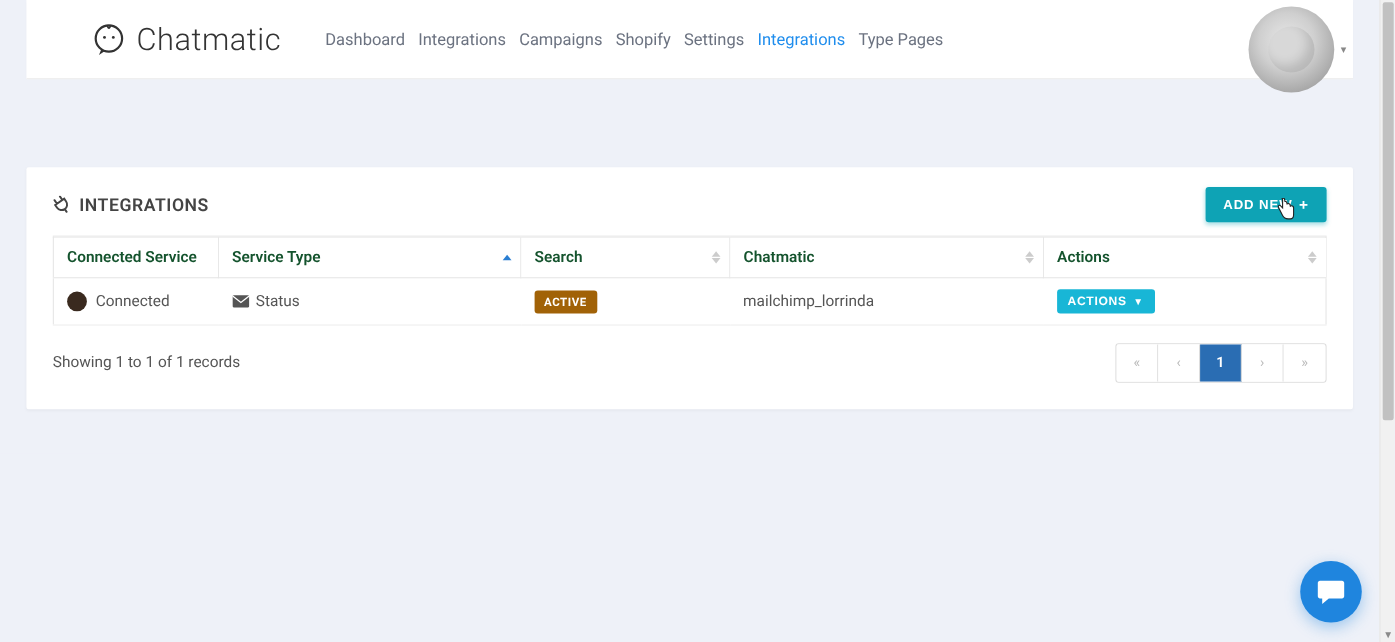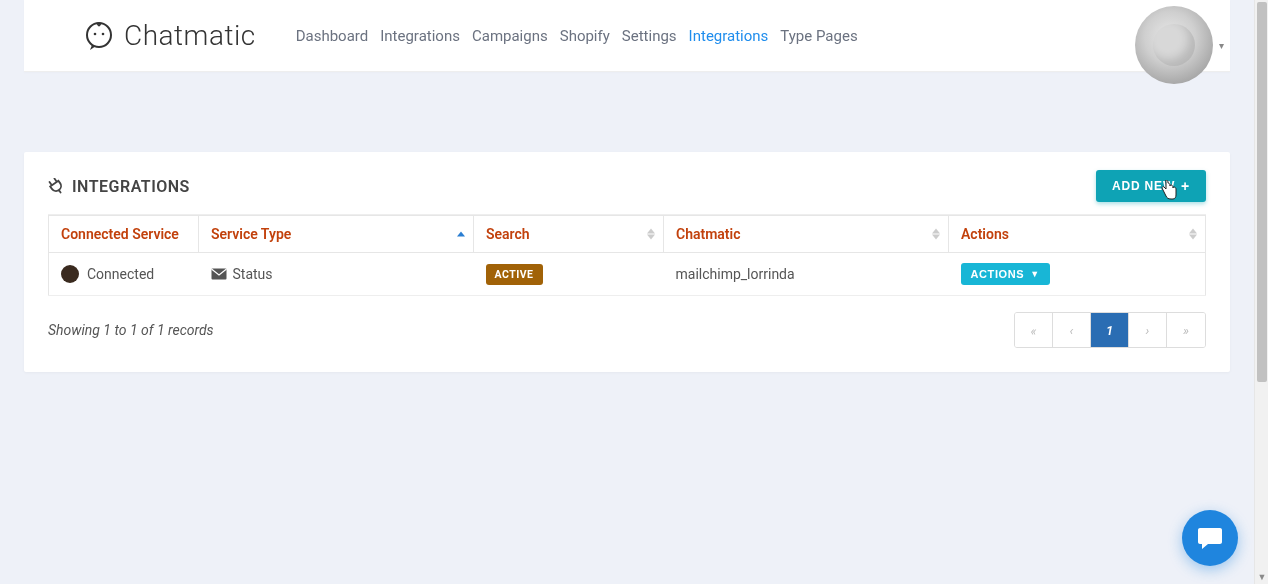--- a/index.html
+++ b/index.html
@@ -203,21 +203,21 @@
   
   table.datatable {
     width: 100%;
     border-collapse: collapse;
     border: 1px solid #e6e6e6;
   }
   table.datatable th {
     text-align: left;
     padding: 10px 12px;
     font-weight: 600;
-    color: #c2410c;
+    color: #14532d;
     font-size: 14px;
     border-bottom: 1px solid #e6e6e6;
     border-right: 1px solid #e6e6e6;
     background: #fff;
     position: relative;
     cursor: pointer;
   }
   table.datatable th:last-child { border-right: none; }
   table.datatable td {
     padding: 10px 12px;
@@ -280,21 +280,20 @@
     gap: 6px;
   }
 
   
   .table-footer {
     display: flex;
     justify-content: space-between;
     align-items: center;
     padding-top: 16px;
     color: #555;
-    font-style: italic;
   }
   .pagination {
     display: flex;
     border: 1px solid #ddd;
     border-radius: 3px;
     overflow: hidden;
   }
   .pagination .pg {
     width: 38px;
     height: 34px;

